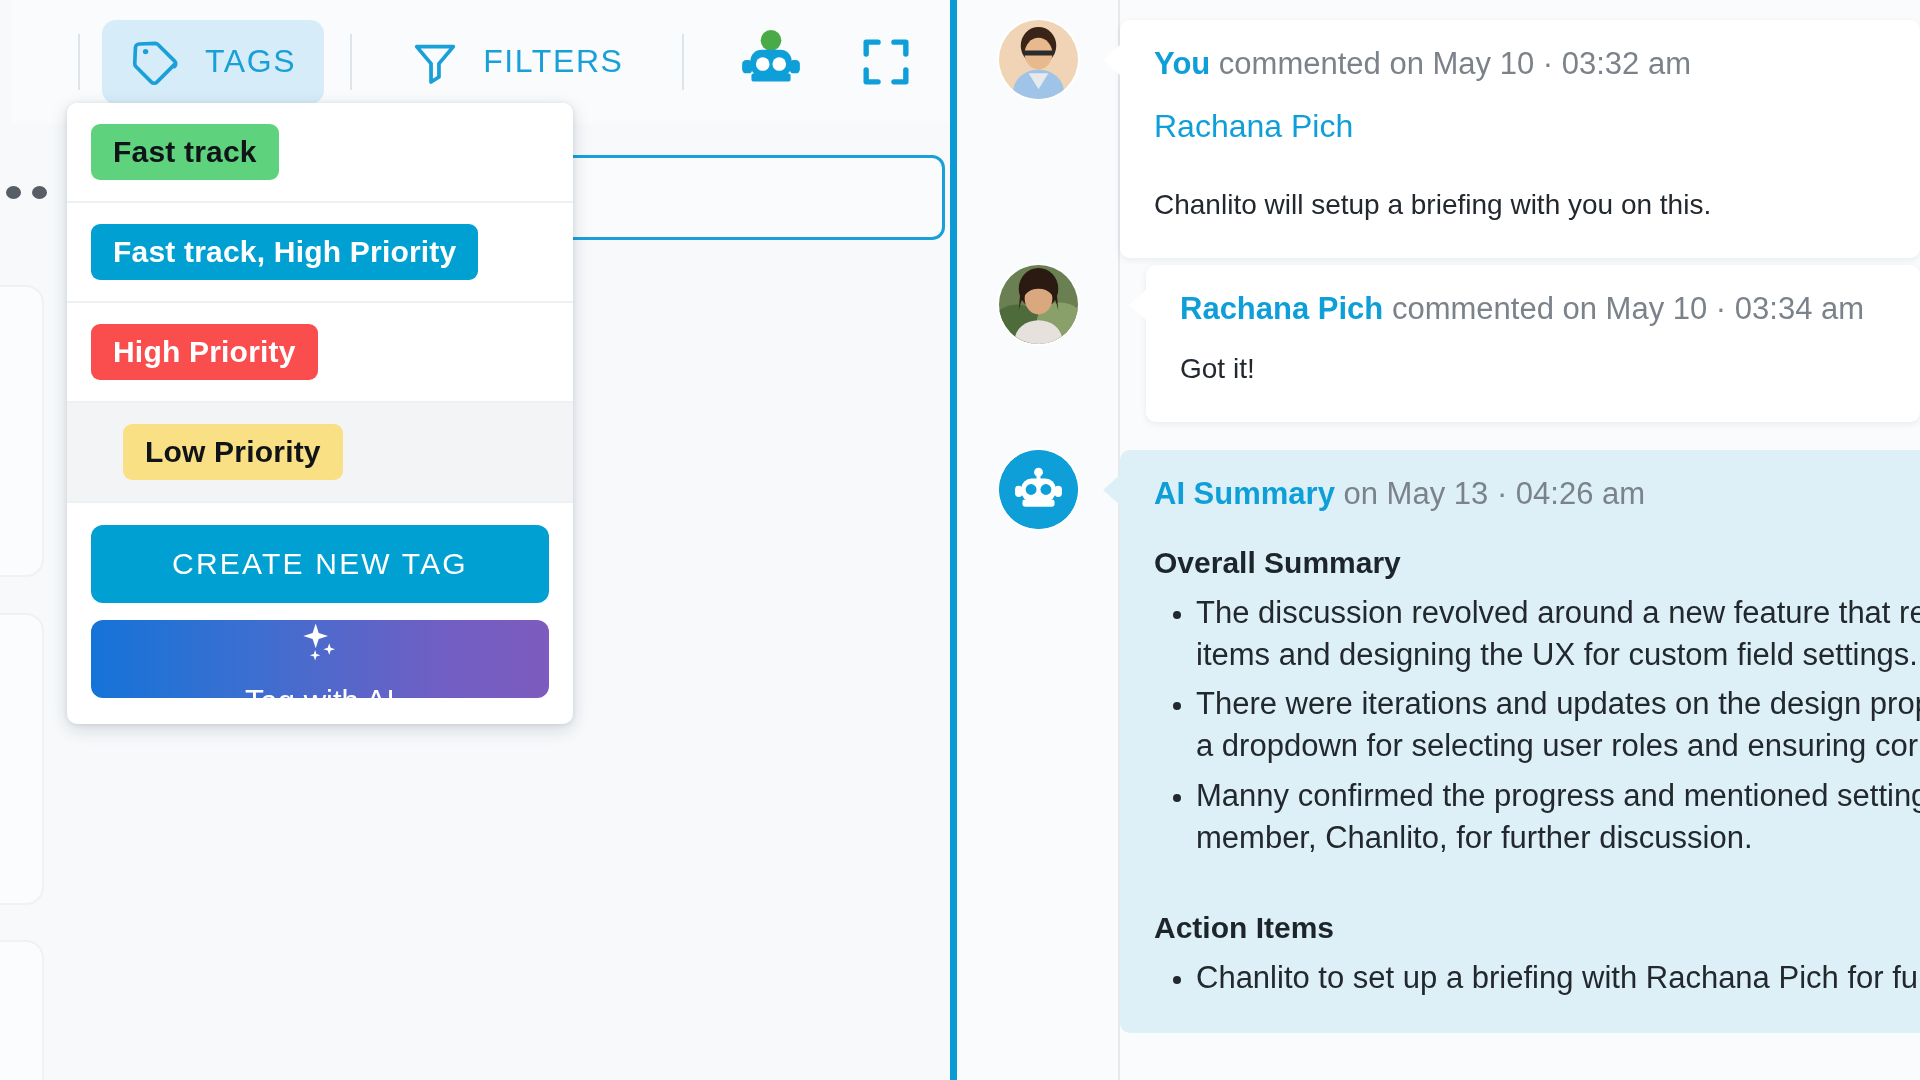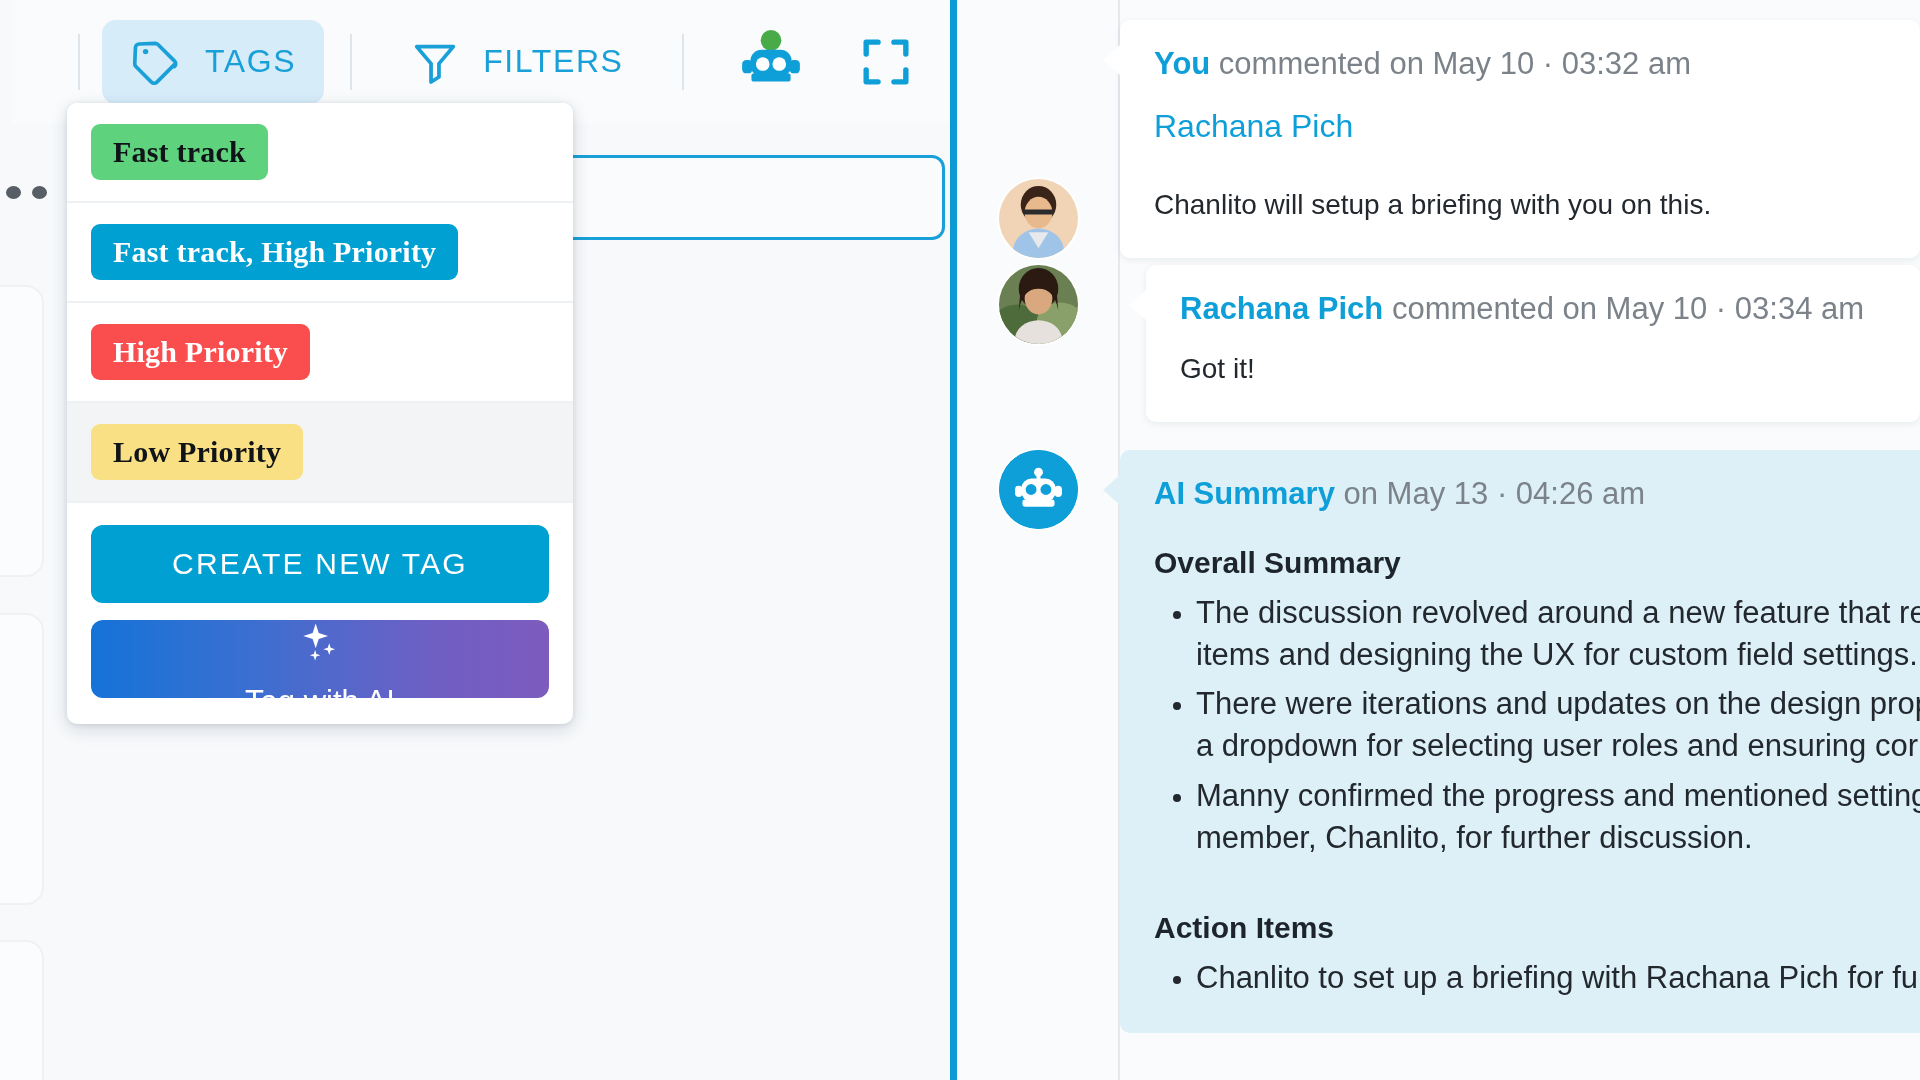--- a/index.html
+++ b/index.html
@@ -119,21 +119,20 @@
   .tag-chip {
     display: inline-flex;
     align-items: center;
     height: 56px;
     padding: 16px 22px;
     border-radius: 9px;
     font-size: 30px;
     font-weight: 700;
     white-space: nowrap;
     letter-spacing: 0.2px;
-    font-family: Liberation Serif, serif;
   }
   #dd-actions {
     padding: 22px 24px 26px 24px;
     display: flex;
     flex-direction: column;
     gap: 17px;
   }
   #create-new-tag {
     height: 78px;
     background: #00a0d2;
@@ -338,21 +337,21 @@
 
       <div class="tag-row">
         <span class="tag-chip" style="background:#00a0d2;color:#ffffff;">Fast track, High Priority</span>
       </div>
 
       <div class="tag-row">
         <span class="tag-chip" style="background:#fa4d4d;color:#ffffff;">High Priority</span>
       </div>
 
       <div class="tag-row hovered">
-        <span class="tag-chip" style="background:#fae084;color:#101418;">Low Priority</span>
+        <span class="tag-chip" style="background:#fae084;color:#101418;margin-left:32px;">Low Priority</span>
       </div>
 
       <div id="dd-actions">
         <button id="create-new-tag">CREATE NEW TAG</button>
 
         <button id="tag-with-ai">
           <span style="display:inline-flex;align-items:center;">
             <svg width="46" height="46" viewBox="0 0 32 32" fill="#ffffff">
               <path d="M13 2.5 15.1 9 21.6 11.1 15.1 13.2 13 19.7 10.9 13.2 4.4 11.1 10.9 9z"></path>
               <path d="M22.4 16.2 23.4 19.3 26.5 20.3 23.4 21.3 22.4 24.4 21.4 21.3 18.3 20.3 21.4 19.3z"></path>
@@ -363,21 +362,21 @@
         </button>
       </div>
     </div>
   </div>
 
   <div id="split-bar"></div>
 
   <div id="right-pane">
     <div class="thread-rail"></div>
 
-    <div class="comment" style="top:20px;align-items:flex-end;">
+    <div class="comment" style="top:20px;">
       <div class="avatar">
         <svg width="79" height="79" viewBox="0 0 80 80">
           <rect width="80" height="80" fill="#f0d4b5"></rect>
           <ellipse cx="40" cy="26" rx="18" ry="19" fill="#3a2418"></ellipse>
           <ellipse cx="40" cy="34" rx="14" ry="16" fill="#e8b98d"></ellipse>
           <rect x="24" y="31" width="32" height="5" rx="2.5" fill="#2b2b2b"></rect>
           <ellipse cx="40" cy="74" rx="26" ry="24" fill="#9fc4e8"></ellipse>
           <path d="M30 54 L40 70 L50 54 Z" fill="#e8e9ea"></path>
         </svg>
       </div>

